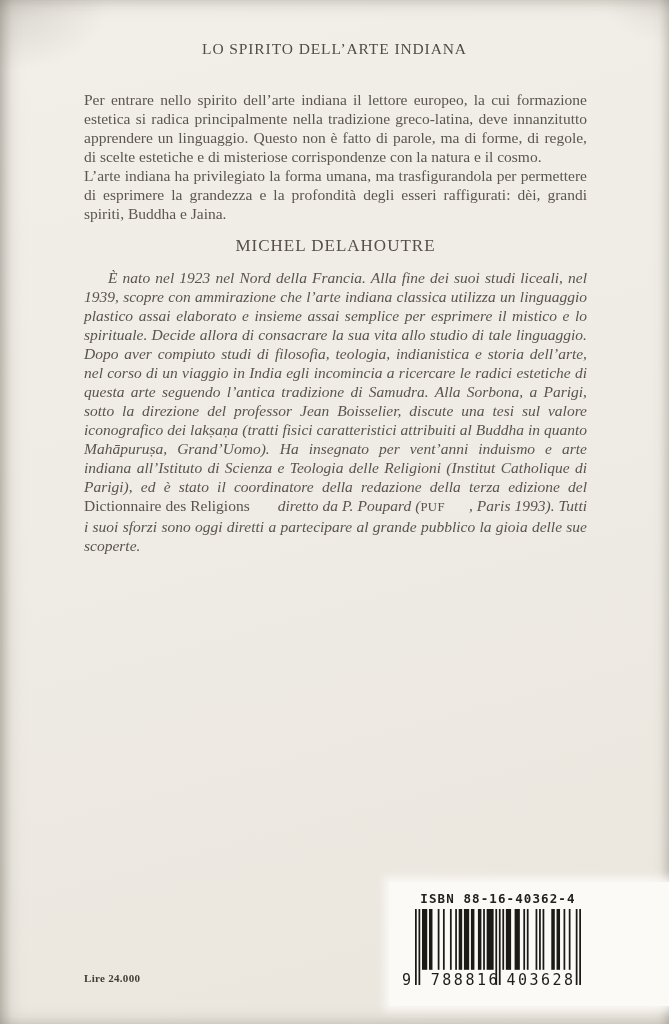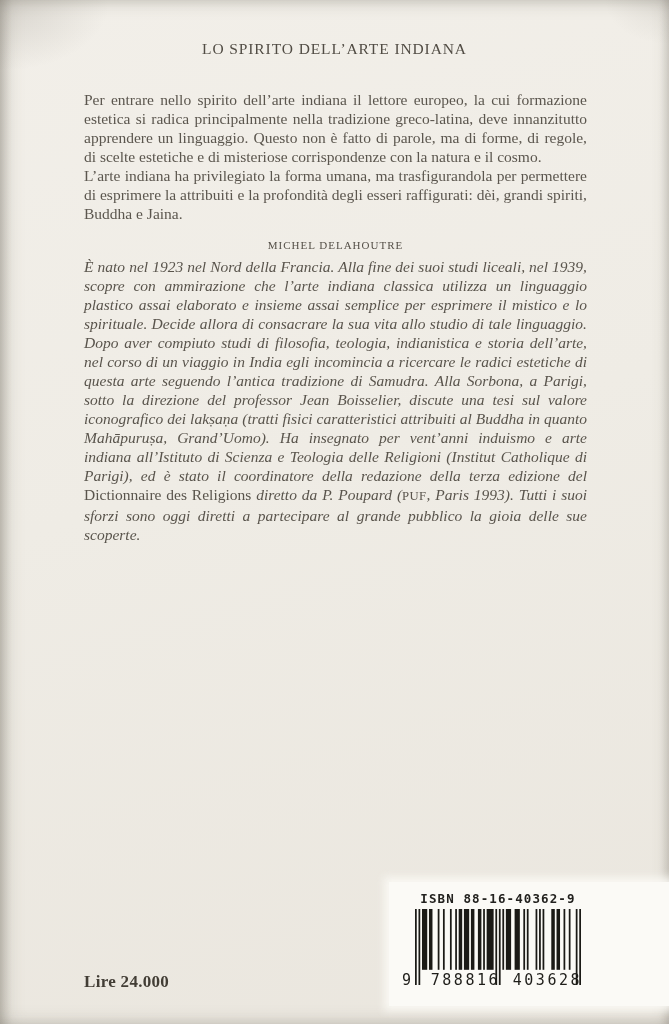--- a/index.html
+++ b/index.html
@@ -51,38 +51,38 @@
     width: 503px;
     font-size: 15.5px;
     line-height: 19px;
     text-align: justify;
     hyphens: auto;
     -webkit-hyphens: auto;
   }
   .text-block p { margin: 0; }
 
   .author-heading {
-    margin: 13px 0 2px 0;
+    margin: 13px 0 13px 0;
     text-align: center;
-    font-size: 11px;
+    font-size: 17px;
     font-weight: normal;
     letter-spacing: 1px;
     color: #544f47;
   }
 
   .bio { color: #59544c; }
-  .bio .it { font-style: italic; }
+  .bio .it { font-style: italic; margin-left: 24px; }
   .bio .rm { font-style: normal; }
   .bio .sc { font-style: normal; font-size: 0.82em; letter-spacing: 0.4px; }
 
   .price {
     position: absolute;
     left: 84px;
     top: 972px;
-    font-size: 17px;
+    font-size: 11px;
     font-weight: bold;
     color: #423d35;
     letter-spacing: 0.3px;
   }
 
   .barcode-box {
     position: absolute;
     left: 389px;
     top: 882px;
     width: 280px;
@@ -114,42 +114,42 @@
   .bdigit {
     position: absolute;
     font-family: "DejaVu Sans Mono", monospace;
     font-size: 15px;
     color: #1f1e1a;
     top: 89px;
     white-space: nowrap;
   }
   .bd-lead { left: 2px;  width: 20px; text-align: right; letter-spacing: 0; }
   .bd-g1   { left: 29px; width: 82px; text-align: right; letter-spacing: 2.5px; }
-  .bd-g2   { left: 111px; width: 82px; text-align: right; letter-spacing: 2.5px; }
+  .bd-g2   { left: 111px; width: 82px; text-align: center; letter-spacing: 2.5px; }
 </style>
 </head>
 <body>
 
 <div class="page">
 
   <h1 class="title">LO SPIRITO DELL’ARTE INDIANA</h1>
 
   <div class="text-block">
     <p>Per entrare nello spirito dell’arte indiana il lettore europeo, la cui formazione estetica si radica principalmente nella tradizione greco-latina, deve innanzitutto apprendere un linguaggio. Questo non è fatto di parole, ma di forme, di regole, di scelte estetiche e di misteriose corrispondenze con la natura e il cosmo.</p>
-    <p>L’arte indiana ha privilegiato la forma umana, ma trasfigurandola per permettere di esprimere la attribuiti e la profondità degli esseri raffigurati: dèi, grandi spiriti, Buddha e Jaina.</p>
+    <p>L’arte indiana ha privilegiato la forma umana, ma trasfigurandola per permettere di esprimere la grandezza e la profondità degli esseri raffigurati: dèi, grandi spiriti, Buddha e Jaina.</p>
 
     <h2 class="author-heading">MICHEL DELAHOUTRE</h2>
 
     <p class="bio"><span class="it">È nato nel 1923 nel Nord della Francia. Alla fine dei suoi studi liceali, nel 1939, scopre con ammirazione che l’arte indiana classica utilizza un linguaggio plastico assai elaborato e insieme assai semplice per esprimere il mistico e lo spirituale. Decide allora di consacrare la sua vita allo studio di tale linguaggio. Dopo aver compiuto studi di filosofia, teologia, indianistica e storia dell’arte, nel corso di un viaggio in India egli incomincia a ricercare le radici estetiche di questa arte seguendo l’antica tradizione di Samudra. Alla Sorbona, a Parigi, sotto la direzione del professor Jean Boisselier, discute una tesi sul valore iconografico dei lakṣaṇa (tratti fisici caratteristici attribuiti al Buddha in quanto Mahāpuruṣa, Grand’Uomo). Ha insegnato per vent’anni induismo e arte indiana all’Istituto di Scienza e Teologia delle Religioni (Institut Catholique di Parigi), ed è stato il coordinatore della redazione della terza edizione del </span><span class="rm">Dictionnaire des Religions</span><span class="it"> diretto da P. Poupard (</span><span class="sc">PUF</span><span class="it">, Paris 1993). Tutti i suoi sforzi sono oggi diretti a partecipare al grande pubblico la gioia delle sue scoperte.</span></p>
   </div>
 
   <div class="price">Lire 24.000</div>
 
   <div class="barcode-box">
-    <div class="isbn-label">ISBN 88-16-40362-9</div>
+    <div class="isbn-label">ISBN 88-16-40362-4</div>
     <svg id="ean13" class="ean-svg" viewBox="0 0 95 100" preserveAspectRatio="none">
         <rect x="0" y="0" width="1" height="100"></rect>
         <rect x="2" y="0" width="1" height="100"></rect>
         <rect x="4" y="0" width="3" height="80"></rect>
         <rect x="8" y="0" width="2" height="80"></rect>
         <rect x="13" y="0" width="1" height="80"></rect>
         <rect x="16" y="0" width="1" height="80"></rect>
         <rect x="20" y="0" width="1" height="80"></rect>
         <rect x="23" y="0" width="1" height="80"></rect>
         <rect x="25" y="0" width="2" height="80"></rect>

